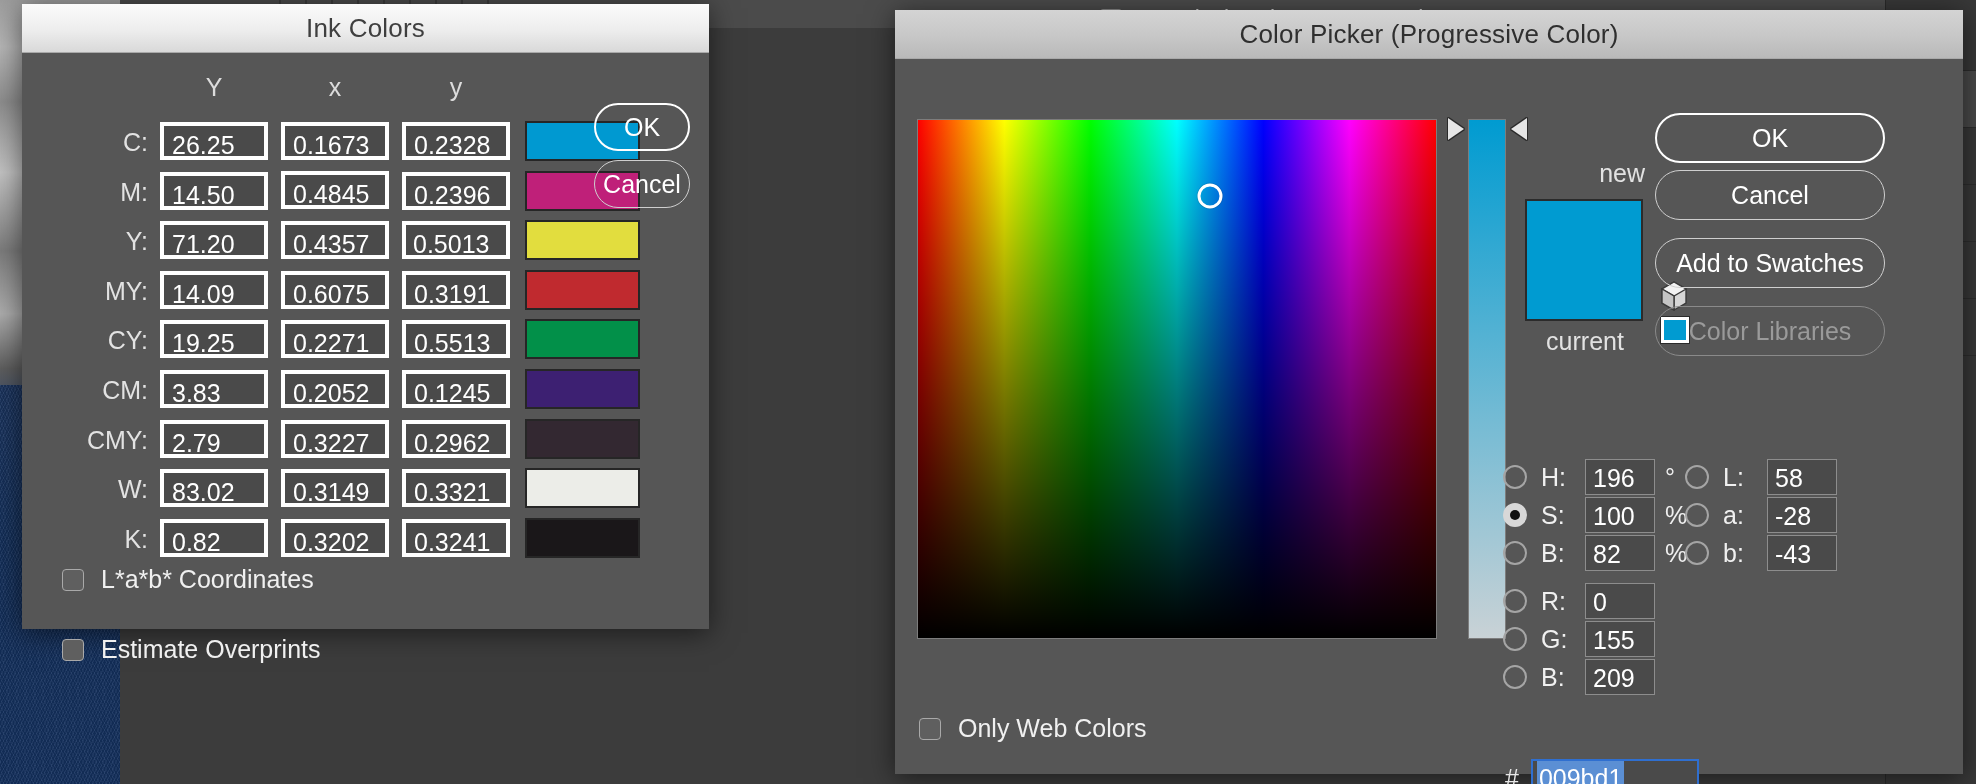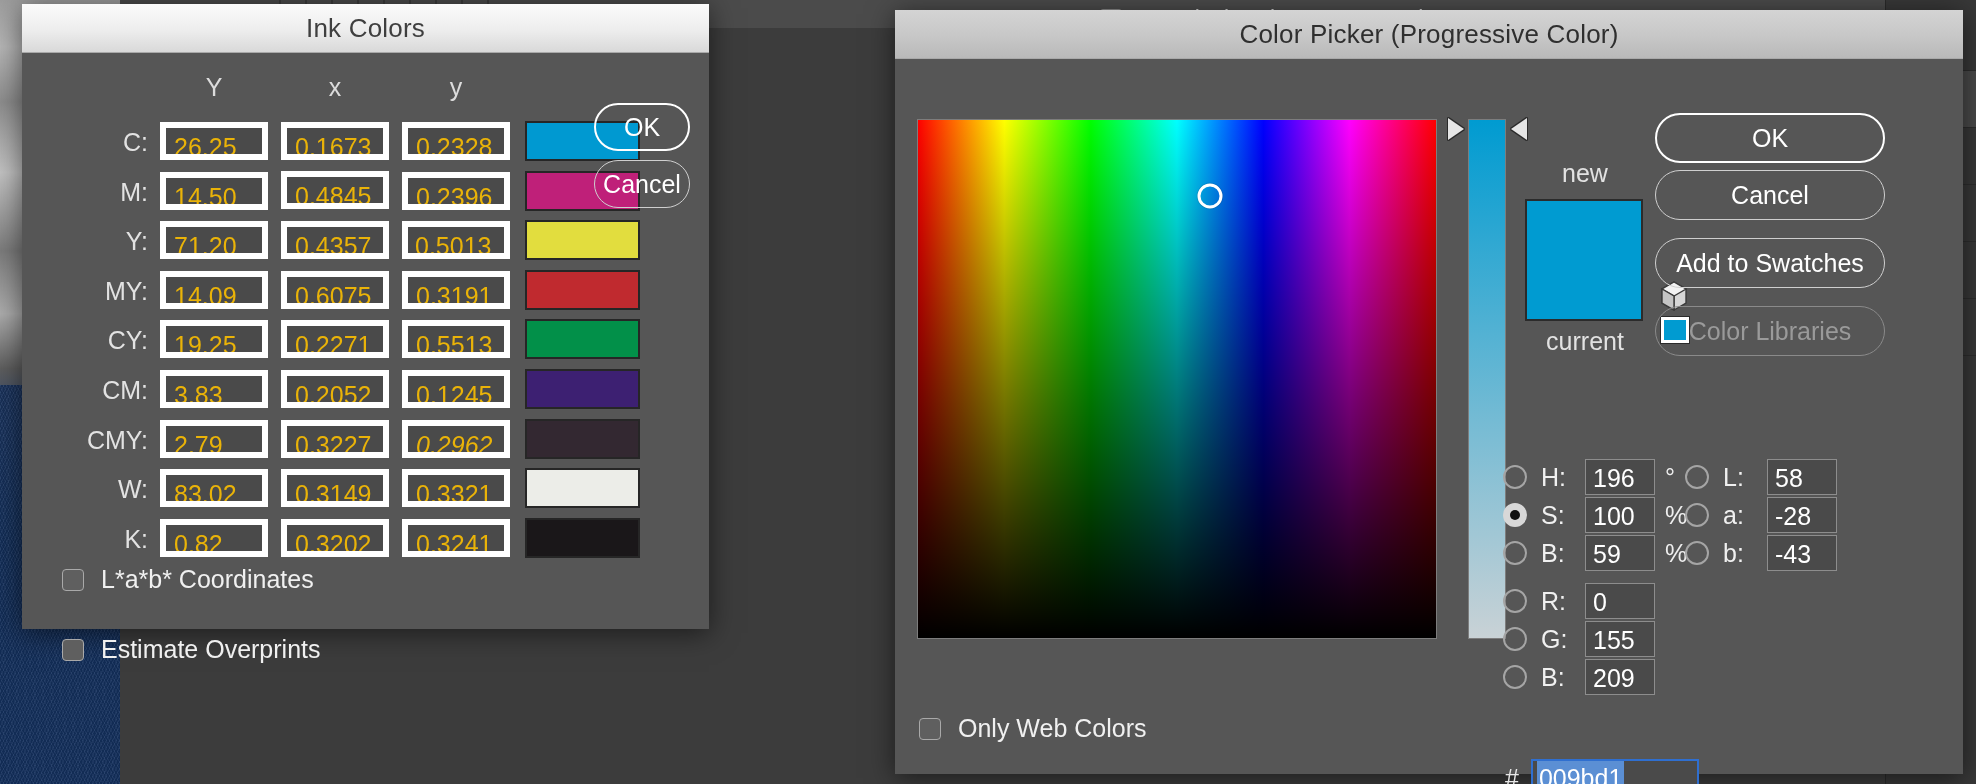--- a/index.html
+++ b/index.html
@@ -108,22 +108,22 @@
     position:absolute; color:#dcdcdc; font-size: 25px; text-align:center;
   }
   .ink-row { position: absolute; left: 0; width: 600px; height: 42px; }
   .ink-row .rlabel {
     position:absolute; left: 0; width: 126px; text-align: right;
     color: #e2e2e2; font-size: 25px; line-height: 42px;
   }
   .ink-field {
     position: absolute; height: 38px;
     background: #4a4a4a;
-    border: 6px solid #ffffff;
-    color: #eab308; font-size: 25px;
+    border: 4px solid #ffffff;
+    color: #ffffff; font-size: 25px;
     line-height: 38px; padding: 0 8px;
     box-sizing: border-box;
     overflow: hidden; white-space: nowrap;
   }
   .ink-f1 { left: 138px; width: 108px; }
   .ink-f2 { left: 259px; width: 108px; }
   .ink-f3 { left: 380px; width: 108px; }
   .ink-swatch {
     position: absolute; left: 503px; width: 115px; height: 40px;
     border: 2px solid #262626;
@@ -342,21 +342,21 @@
             <div class="rlabel">CM:</div>
             <div class="ink-field ink-f1" style="top: 1px;">3.83</div>
             <div class="ink-field ink-f2" style="top: 1px;">0.2052</div>
             <div class="ink-field ink-f3" style="top: 1px;">0.1245</div>
             <div class="ink-swatch" style="top: 0px; background: rgb(61, 32, 114);"></div>
           </div>
           <div class="ink-row" style="top: 365.6px; padding-left: 28px;">
             <div class="rlabel">CMY:</div>
             <div class="ink-field ink-f1" style="top: 1px;">2.79</div>
             <div class="ink-field ink-f2" style="top: 1px;">0.3227</div>
-            <div class="ink-field ink-f3" style="top: 1px; font-style: italic;">0.2962</div>
+            <div class="ink-field ink-f3" style="top: 1px;">0.2962</div>
             <div class="ink-swatch" style="top: 0px; background: rgb(51, 40, 49);"></div>
           </div>
           <div class="ink-row" style="top: 415.2px;">
             <div class="rlabel">W:</div>
             <div class="ink-field ink-f1" style="top: 1px;">83.02</div>
             <div class="ink-field ink-f2" style="top: 1px;">0.3149</div>
             <div class="ink-field ink-f3" style="top: 1px;">0.3321</div>
             <div class="ink-swatch" style="top: 0px; background: rgb(236, 237, 232);"></div>
           </div>
           <div class="ink-row" style="top: 464.8px;">
@@ -391,21 +391,21 @@
       <div class="cp-field">
         <div class="hue"></div>
         <div class="val"></div>
         <div class="cp-marker" id="cp-marker" style="left: 56.3%; top: 14.6%;"></div>
       </div>
 
       <div class="cp-slider" id="cp-slider" style="background: linear-gradient(rgb(0, 155, 209) 0%, rgb(201, 210, 214) 100%);"></div>
       <div class="cp-arrow left" id="cp-arrow-left" style="left: 553px; top: 59px;"></div>
       <div class="cp-arrow right" id="cp-arrow-right" style="left: 616px; top: 59px;"></div>
 
-      <div class="preview-label" style="left:630px;top:100px;">new</div>
+      <div class="preview-label" style="left:630px;top:100px;text-align:right;">new</div>
       <div class="preview-box">
         <div id="prev-new" style="height: 50%; background: rgb(0, 155, 209);"></div>
         <div id="prev-current" style="height: 50%; background: rgb(0, 155, 209);"></div>
       </div>
       <div class="preview-label" style="left:630px;top:268px;">current</div>
 
       <div class="gamut-cube">
         <svg viewBox="0 0 28 30" width="28" height="30" aria-hidden="true">
           <polygon points="14,1 26,8 26,22 14,29 2,22 2,8" fill="#d6d6d6" stroke="#3a3a3a" stroke-width="1.4"></polygon>
           <polygon points="14,1 26,8 14,15 2,8" fill="#f2f2f2" stroke="#3a3a3a" stroke-width="1.4"></polygon>
@@ -434,21 +434,21 @@
           </div>
           <div class="radiorow" style="left: 608px; top: 438px;">
             <span class="radio on"></span>
             <span class="rlab">S:</span>
             <span class="numfield">100</span>
             <span class="unit">%</span>
           </div>
           <div class="radiorow" style="left: 608px; top: 476px;">
             <span class="radio"></span>
             <span class="rlab">B:</span>
-            <span class="numfield">59</span>
+            <span class="numfield">82</span>
             <span class="unit">%</span>
           </div>
         </div>
       <div id="cp-lab">
           <div class="radiorow" style="left: 790px; top: 400px;">
             <span class="radio"></span>
             <span class="rlab">L:</span>
             <span class="numfield">58</span>
           </div>
           <div class="radiorow" style="left: 790px; top: 438px;">

